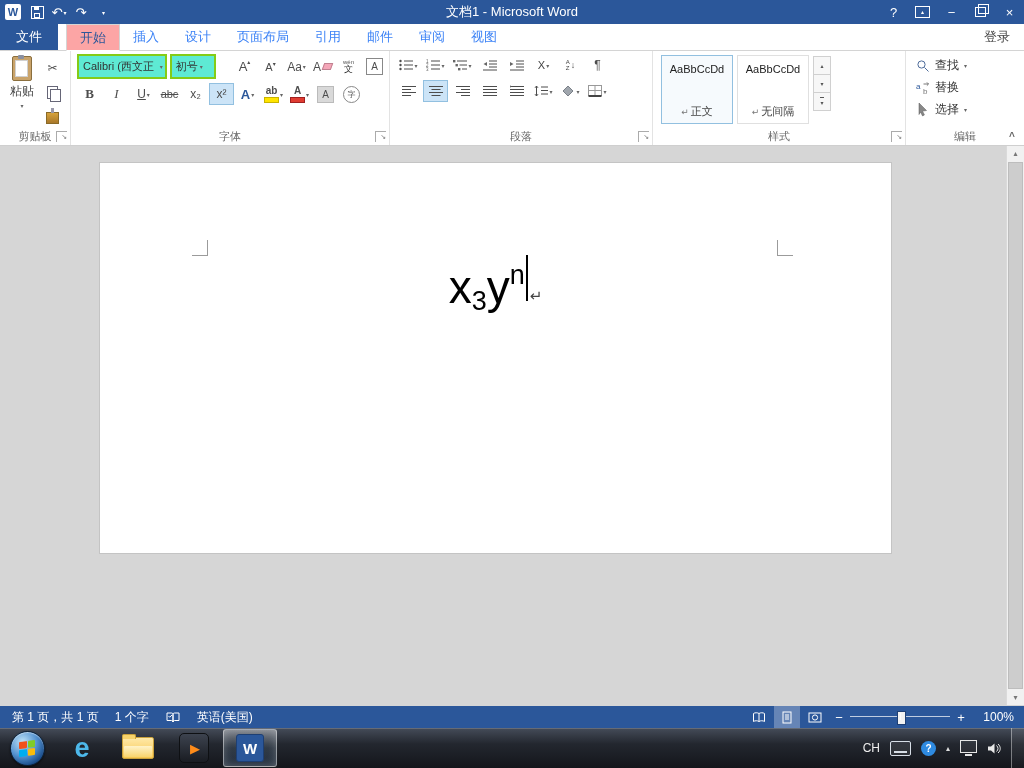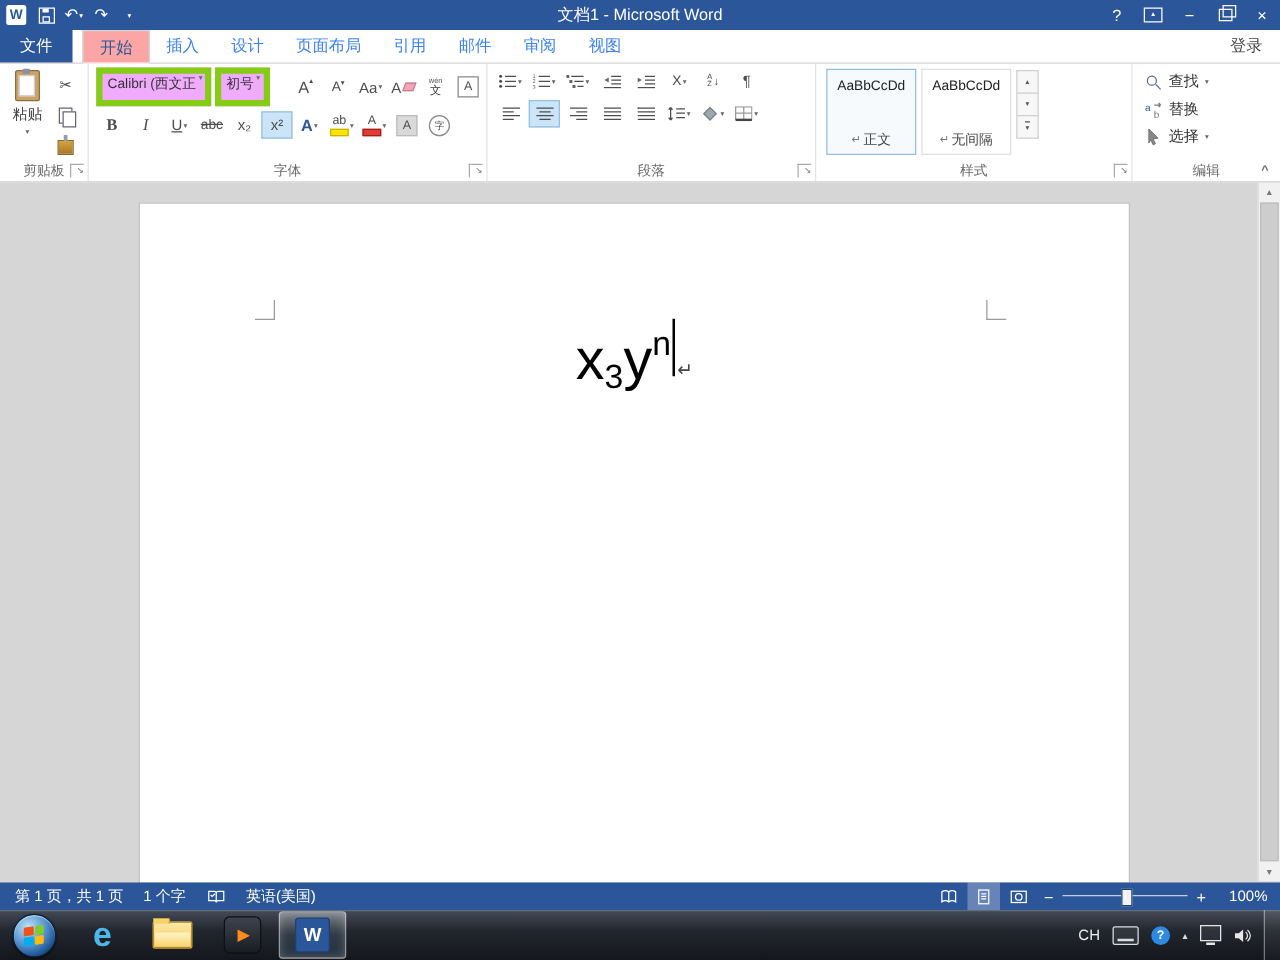--- a/index.html
+++ b/index.html
@@ -49,41 +49,41 @@
   .minicol{display:flex;flex-direction:column;gap:2px;padding-top:3px}
   .copy-ico{width:9px;height:11px;border:1px solid #667;position:relative;background:#fff}
   .copy-ico::before{content:"";position:absolute;top:2px;left:2px;width:9px;height:11px;border:1px solid #667;background:#fff}
   .brush-ico{width:11px;height:10px;background:linear-gradient(#d6a33c,#a9782a);border:1px solid #8a6a28;position:relative;margin-top:4px}
   .brush-ico::before{content:"";position:absolute;top:-5px;left:4px;width:3px;height:5px;background:#99a}
 
   
   .g-font{width:318px}
   .frows{flex:1;display:flex;flex-direction:column;padding:4px 2px 16px 6px;gap:4px}
   .frow{display:flex;align-items:center;gap:1px}
-  .combo{height:21px;border:5px solid #84cc16;background:#f0abfc;display:flex;padding:0 2px 0 4px;font-size:11px;color:#333}
+  .combo{height:21px;border:2px solid #84cc16;background:#5eead4;display:flex;align-items:center;padding:0 2px 0 4px;font-size:11px;color:#333}
   .fname{width:88px}
   .fname .ctext{flex:1;white-space:nowrap;overflow:hidden}
   .fsize{width:40px;margin-left:2px;margin-right:15px}
   .carrow{font-size:6px;color:#666;margin-left:2px}
   .stack{display:flex;align-items:flex-start}
   .stack b{font-weight:normal;font-size:13px}
   .stack i{font-style:normal;font-size:6px;margin-top:-1px}
   .eraser{display:inline-block;width:8px;height:5px;background:#f4a6b8;border:1px solid #c08090;transform:skewX(-20deg);margin-left:1px}
   .pyi{display:flex;flex-direction:column;align-items:center;line-height:1}
   .pyt{font-style:normal;font-size:6px;color:#555}
   .pyb{font-style:normal;font-size:9px;color:#333}
   .boxA{width:15px;height:15px;border:1px solid #888;display:flex;align-items:center;justify-content:center;font-size:10px}
   .fB{font-family:"Liberation Serif",serif;font-weight:bold;font-size:13px}
   .fI{font-family:"Liberation Serif",serif;font-style:italic;font-size:13px;padding:0 3px}
   .fU{text-decoration:underline;font-size:12px}
   .fstrike{text-decoration:line-through;font-size:11px}
   .fsub,.fsup{font-size:12px}
   .fxA{color:#2b579a;font-weight:bold;font-size:13px}
   .colstack{display:flex;flex-direction:column;align-items:center;line-height:1;gap:1px}
-  .colstack b{font-weight:normal;font-size:10px}
+  .colstack b{font-weight:bold;font-size:10px}
   .bar{width:13px;height:4px;border:1px solid #999}
   .bar.yellow{background:#ffe400;border-color:#c9b400}
   .bar.red{background:#e03c31;border-color:#a02020}
   .shadeA{width:15px;height:15px;background:#d9d9d9;display:flex;align-items:center;justify-content:center;font-size:10px;border:1px solid #bbb}
   .circleZ{width:15px;height:15px;border:1px solid #888;border-radius:50%;display:flex;align-items:center;justify-content:center;font-size:8px}
 
   
   .g-para{width:262px}
   .prows{flex:1;display:flex;flex-direction:column;padding:4px 2px 16px 6px;gap:4px}
   .prow{display:flex;align-items:center;gap:2px}
@@ -106,21 +106,21 @@
   .ssbtn .ovl{font-style:normal;border-top:1px solid #555;padding-top:1px}
 
   
   .g-edit{flex:1}
   .erows{flex:1;display:flex;flex-direction:column;justify-content:flex-start;padding:6px 4px 16px 10px;gap:3px}
   .erow{display:flex;align-items:center;gap:5px;font-size:12px;color:#333;height:19px}
   .collapse{position:absolute;right:5px;bottom:3px;font-size:10px;color:#666;width:14px;text-align:center;font-weight:bold}
 
   
   .docarea{position:absolute;top:145px;left:0;right:0;height:561px;background:#d6d6d6}
-  .page{position:absolute;left:112px;top:18px;width:791px;height:543px;background:#fff;box-shadow:0 0 0 1px #c4c4c4}
+  .page{position:absolute;left:100px;top:18px;width:791px;height:390px;background:#fff;box-shadow:0 0 0 1px #c4c4c4}
   .crop{position:absolute;width:15px;height:15px}
   .crop.tl{left:92px;top:77px;border-right:1px solid #9b9b9b;border-bottom:1px solid #9b9b9b}
   .crop.tr{left:677px;top:77px;border-left:1px solid #9b9b9b;border-bottom:1px solid #9b9b9b}
   .docline{position:absolute;left:0;right:0;top:92px;text-align:center;font-size:46px;color:#000;white-space:nowrap}
   .t-sub{font-size:27px;vertical-align:-7px}
   .t-sup{font-size:27px;vertical-align:19px}
   .caret{display:inline-block;width:2px;height:46px;background:#000;vertical-align:2px;margin-left:1px}
   .pmark{font-size:15px;color:#444;vertical-align:2px;margin-left:2px}
   .vscroll{position:absolute;top:1px;right:0;bottom:1px;width:17px;background:#f1f1f1;border-left:1px solid #dadada;display:flex;flex-direction:column;align-items:center;font-size:8px;color:#777}
   .sarrow{height:15px;width:100%;display:flex;align-items:center;justify-content:center}

